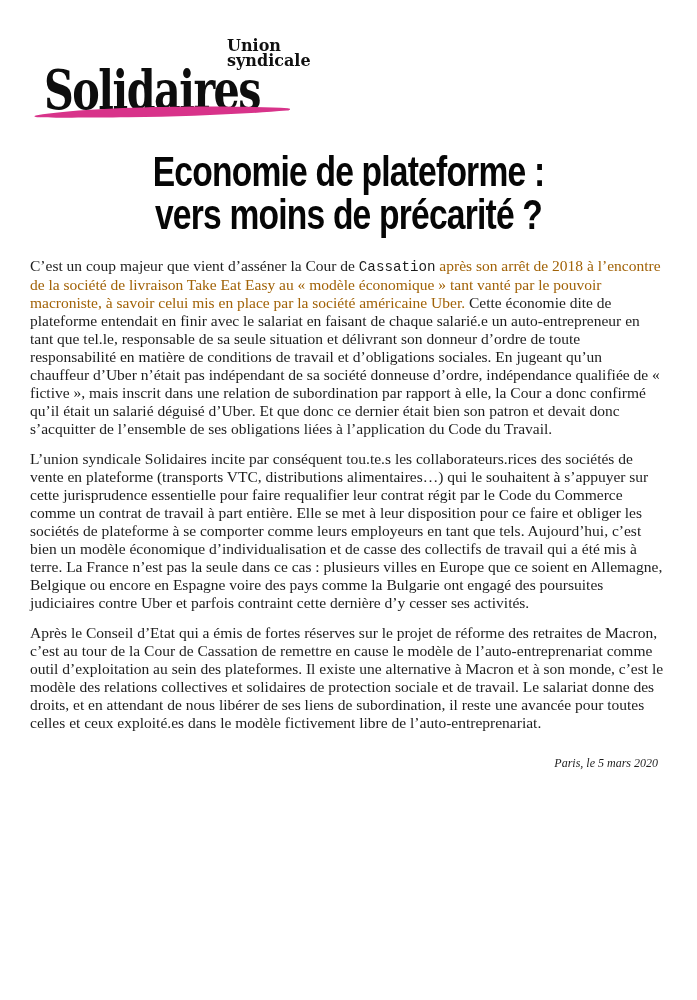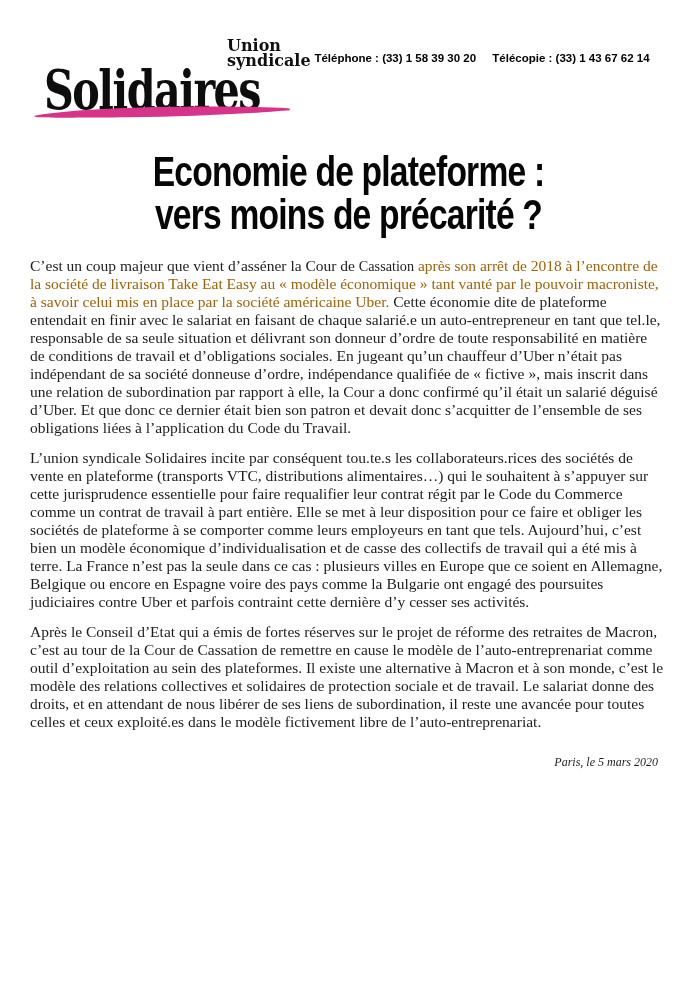--- a/index.html
+++ b/index.html
@@ -53,21 +53,21 @@
     letter-spacing: -1px; color: #060606;
     transform: scaleX(0.8); transform-origin: 50% 50%;
   }
 
   
   .content {
     position: absolute; left: 30px; right: 33px; top: 257px;
     font-size: 15.5px; line-height: 18px; text-align: left;
   }
   .content p { margin: 0 0 12px 0; }
-  .seg-sans { font-family: Liberation Serif, serif; font-size: 14.2px; }
+  .seg-sans { font-family: Liberation Mono, monospace; font-size: 14.2px; }
   .seg-muted { color: #a16207; }
   .dateline {
     text-align: right; font-style: italic;
     margin-top: 22px !important; padding-right: 6px;
     font-size: 12px;
   }
 </style>
 </head>
 <body>
 
@@ -81,24 +81,20 @@
       </div>
       <div class="logo-brand">Solidaires</div>
       <div class="logo-stroke">
         <svg width="262" height="14" viewBox="0 0 262 14" aria-hidden="true">
           <path d="M5,8.5 C35,4.5 85,2.5 142,3 C192,3.4 232,5 256,6.8 C259,7.1 259,8.6 255,9.2 C212,11.8 152,13 96,12.6 C56,12.2 20,11.6 5,10.6 C1.5,10.3 1.5,9 5,8.5 Z" fill="#d8338a"></path>
         </svg>
       </div>
     </div>
 
     <div class="contact">
-      <div class="contact-row">
-        <span>Téléphone : (33) 1 58 39 30 20</span>
-        <span class="gap-md">Télécopie : (33) 1 43 67 62 14</span>
-      </div>
     </div>
   </header>
 
   <h1 class="title">
     <div>Economie de plateforme :</div>
     <div>vers moins de précarité ?</div>
   </h1>
 
   <main class="content">
     <p><span>C’est un coup majeur que vient d’asséner la Cour de </span><span class="seg-sans">Cassation</span><span class="seg-muted"> après son arrêt de 2018 à l’encontre de la société de livraison Take Eat Easy au « modèle économique » tant vanté par le pouvoir macroniste, à savoir celui mis en place par la société américaine Uber.</span><span> Cette économie dite de plateforme entendait en finir avec le salariat en faisant de chaque salarié.e un auto-entrepreneur en tant que tel.le, responsable de sa seule situation et délivrant son donneur d’ordre de toute responsabilité en matière de conditions de travail et d’obligations sociales. En jugeant qu’un chauffeur d’Uber n’était pas indépendant de sa société donneuse d’ordre, indépendance qualifiée de « fictive », mais inscrit dans une relation de subordination par rapport à elle, la Cour a donc confirmé qu’il était un salarié déguisé d’Uber. Et que donc ce dernier était bien son patron et devait donc s’acquitter de l’ensemble de ses obligations liées à l’application du Code du Travail.</span></p>

